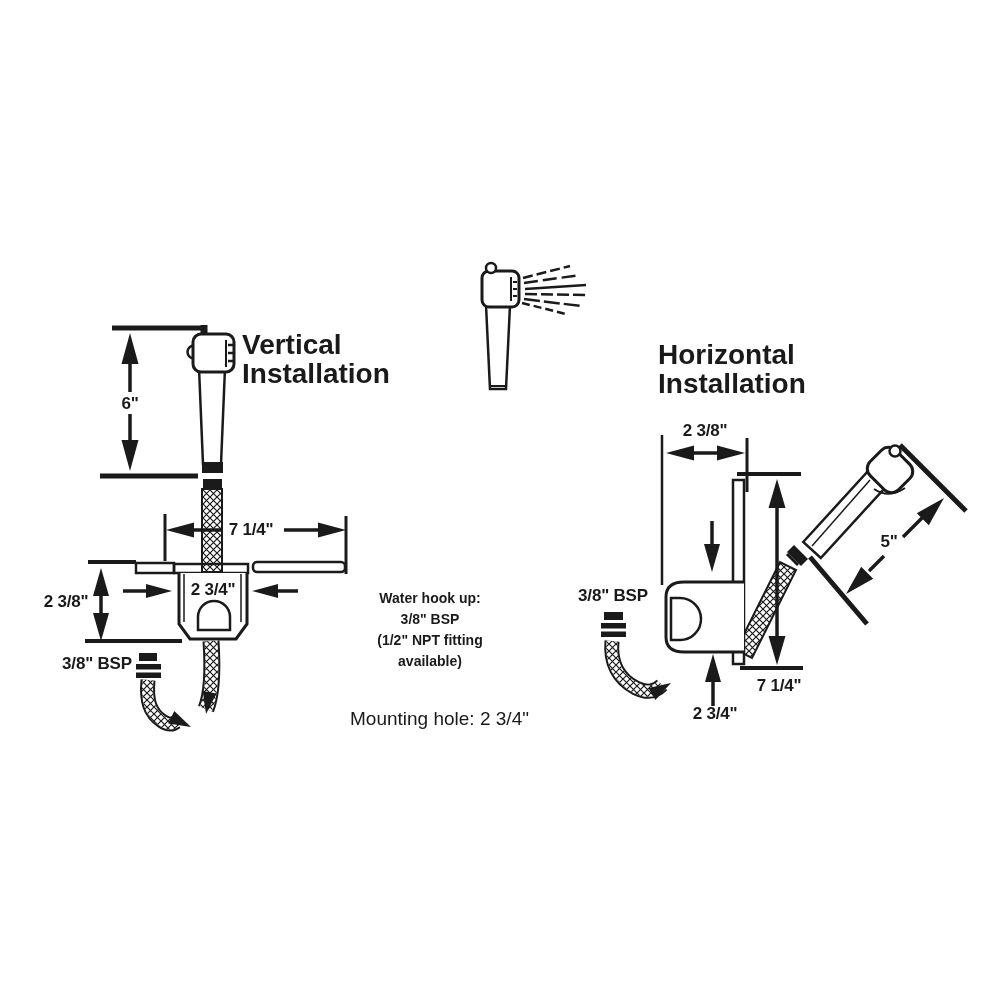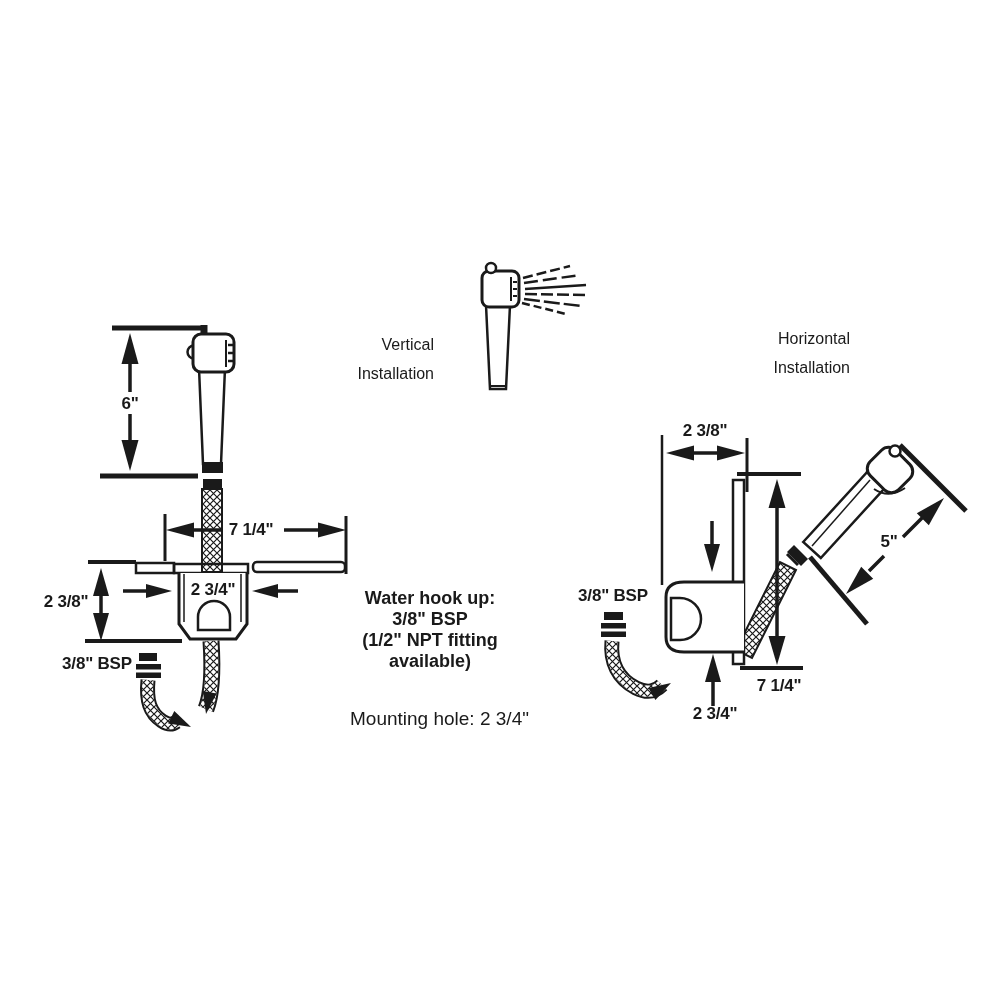--- a/index.html
+++ b/index.html
@@ -1,23 +1,23 @@
 <!DOCTYPE html>
 <html><head>
 <meta charset="utf-8">
 <style>
   html,body{margin:0;padding:0;background:#fff;}
   #canvas{position:relative;width:1000px;height:1000px;background:#fff;overflow:hidden;
           font-family:"Liberation Sans", sans-serif;color:#1a1a1a;}
   svg{position:absolute;left:0;top:0;}
   .lbl{position:absolute;font-weight:700;font-size:17px;line-height:19px;white-space:nowrap;
        text-align:center;color:#1a1a1a;letter-spacing:-0.2px;}
-  .title{position:absolute;font-weight:400;font-size:16px;line-height:29px;text-align:right;
+  .title{position:absolute;font-weight:700;font-size:28px;line-height:29px;text-align:left;
          color:#1a1a1a;}
-  .note{position:absolute;font-weight:700;font-size:18px;line-height:21px;text-align:center;
+  .note{position:absolute;font-weight:700;font-size:14px;line-height:21px;text-align:center;
         color:#1a1a1a;}
   .mount{position:absolute;font-size:19px;white-space:nowrap;color:#1a1a1a;}
   .mount .b{font-weight:400;}
   .mount .v{font-weight:400;}
 </style>
 </head>
 <body>
 
 <div id="canvas">
 
@@ -148,21 +148,21 @@
       <polygon points="846,594 873.2,578.8 861.2,566.8" fill="#1a1a1a" stroke="none"></polygon>
     </g>
   </g>
 </svg>
 
 <div class="title" style="left:242px;top:330px;width:192px;">
   <div>Vertical</div>
   <div>Installation</div>
 </div>
 
-<div class="title" style="left:658px;top:324px;width:192px;">
+<div class="title" style="left:658px;top:340px;width:192px;">
   <div>Horizontal</div>
   <div>Installation</div>
 </div>
 
 <div class="lbl" style="left:111px;top:394px;width:38px;">6"</div>
 <div class="lbl" style="left:219px;top:520px;width:64px;">7 1/4"</div>
 <div class="lbl" style="left:185px;top:580px;width:56px;">2 3/4"</div>
 <div class="lbl" style="left:38px;top:592px;width:56px;">2 3/8"</div>
 <div class="lbl" style="left:56px;top:654px;width:82px;">3/8" BSP</div>
 

